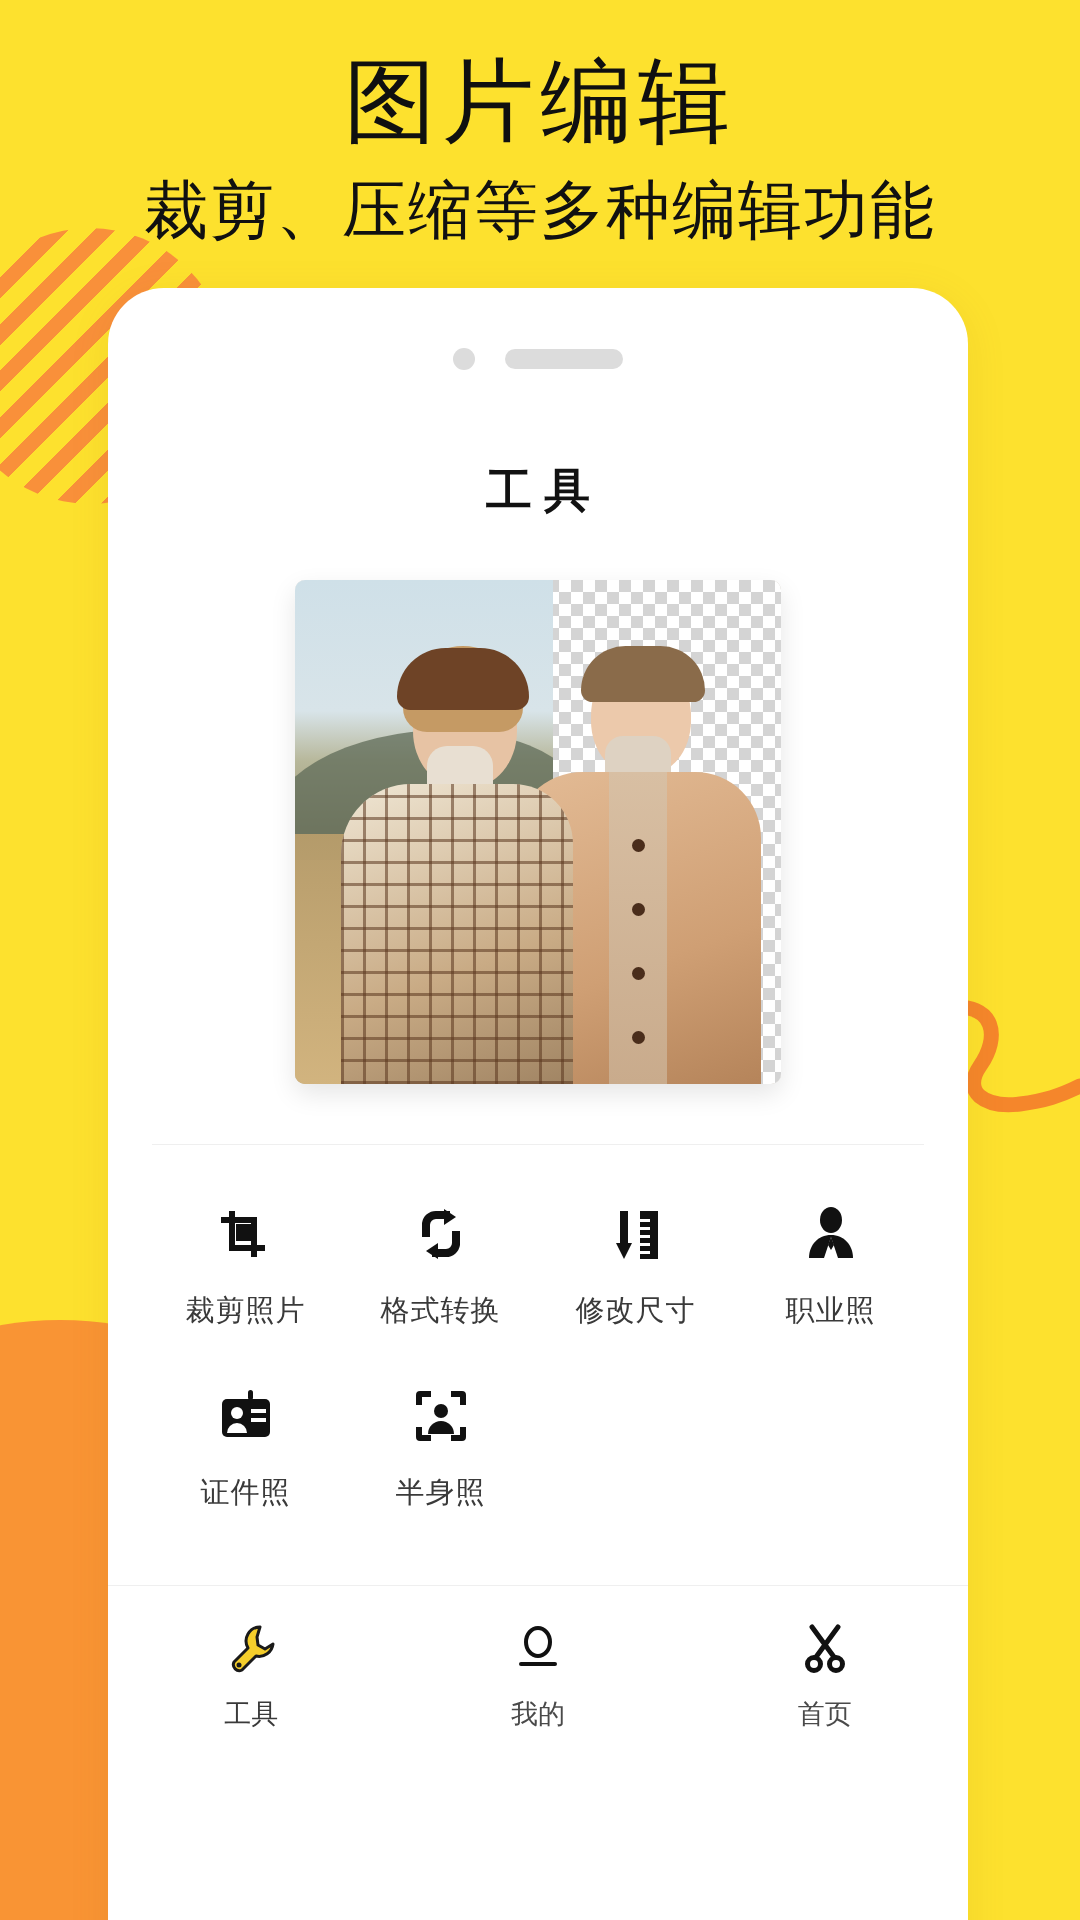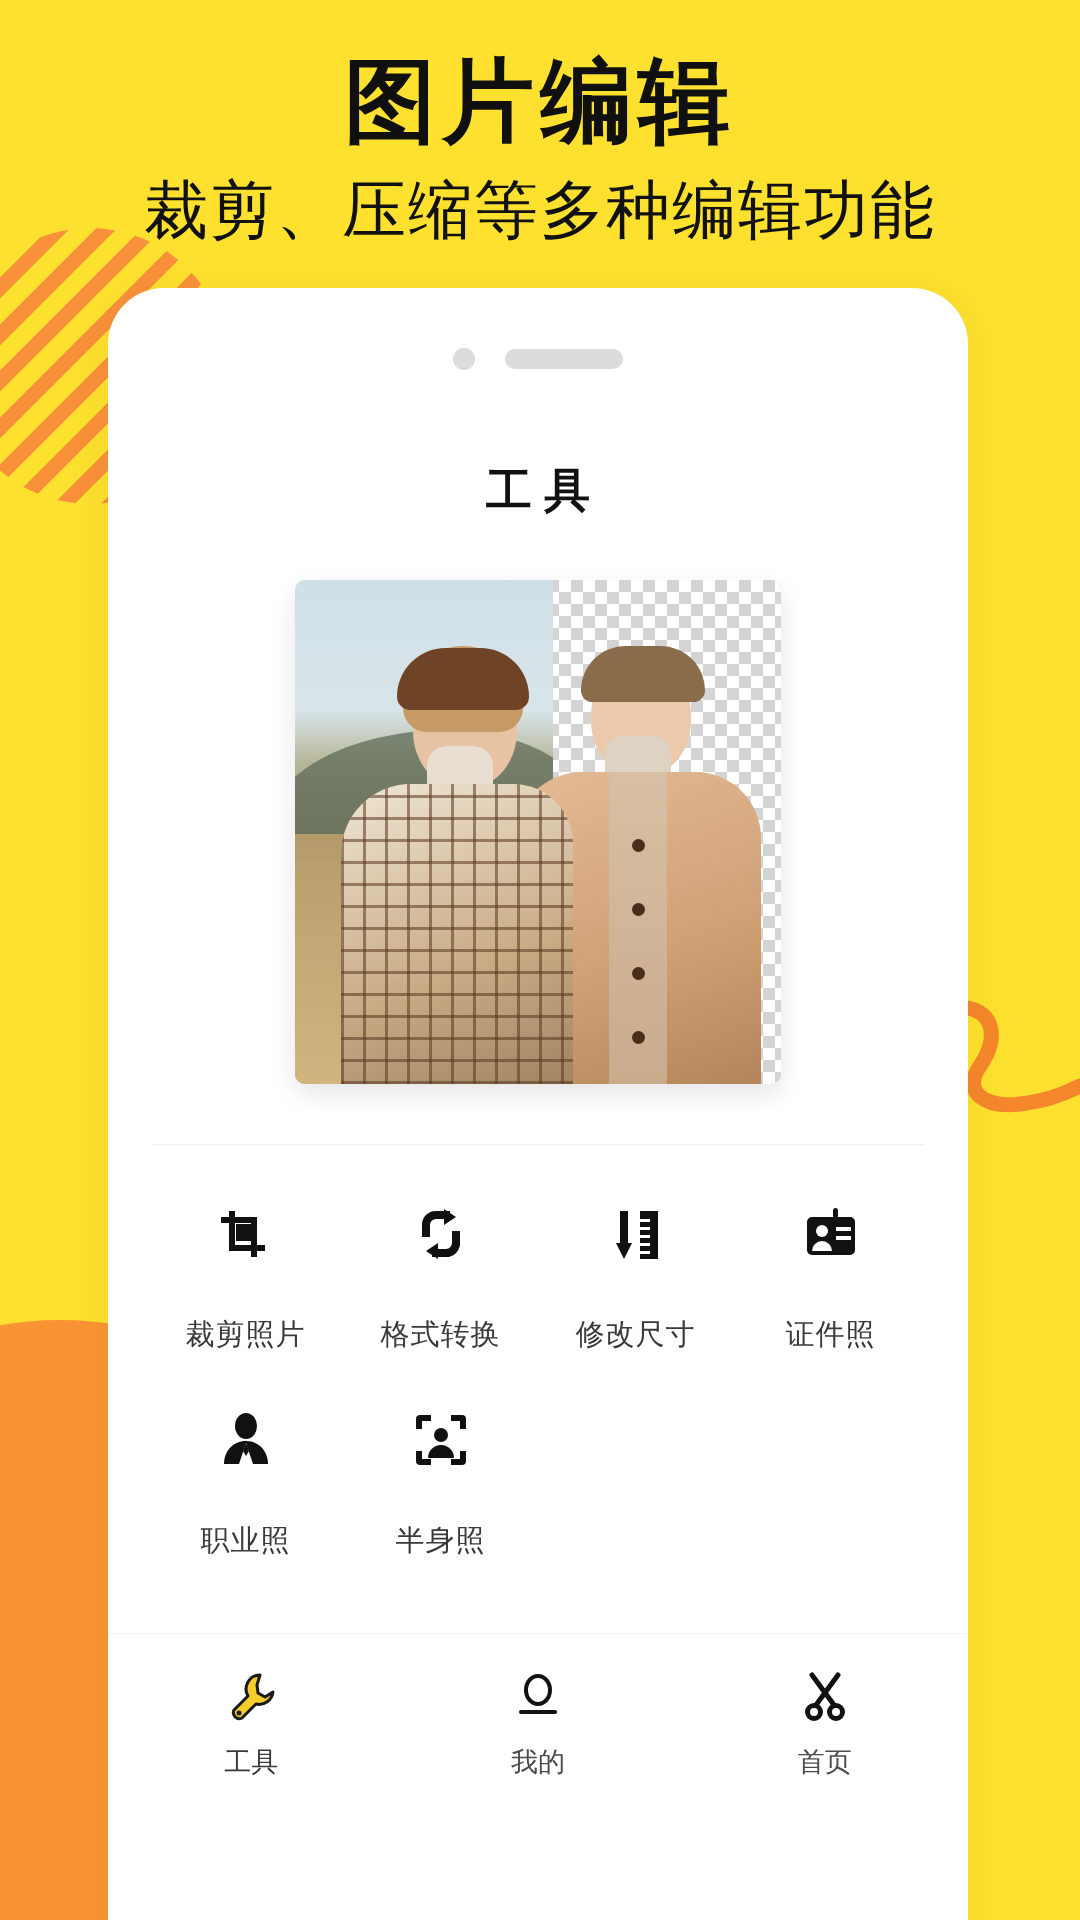--- a/index.html
+++ b/index.html
@@ -69,21 +69,21 @@
     left: 0;
     top: 0;
     width: 1080px;
     text-align: center;
   }
   .headline-title {
     margin: 0;
     padding-top: 52px;
     font-size: 92px;
     line-height: 1.08;
-    font-weight: 700;
+    font-weight: 400;
     letter-spacing: 6px;
     color: #101010;
     font-family: "Liberation Sans", "DejaVu Sans", sans-serif;
   }
   .headline-sub {
     margin: 0;
     padding-top: 24px;
     font-size: 64px;
     line-height: 1.1;
     font-weight: 400;
@@ -292,21 +292,20 @@
     display: flex;
     align-items: center;
     justify-content: center;
     color: #111111;
   }
   .tool-icon svg { display: block; }
   .tool-label {
     font-size: 29px;
     color: #3a3a3a;
     letter-spacing: 1px;
-    margin-top: 24px;
   }
 
   
   .nav-divider {
     margin: 72px 0 0 0;
     height: 1px;
     background: #EFEFEF;
   }
   .bottom-nav {
     display: flex;
@@ -438,41 +437,41 @@
             <rect x="31" y="36" width="10" height="3" fill="#ffffff"></rect>
             <rect x="31" y="44" width="10" height="3" fill="#ffffff"></rect>
           </svg>
         </span>
         <span class="tool-label">修改尺寸</span>
       </div>
 
       <div class="tool-cell">
         <span class="tool-icon">
           <svg width="54" height="54" viewBox="0 0 54 54">
+            <ellipse cx="27" cy="13" rx="11" ry="13" fill="currentColor"></ellipse>
+            <path d="M27 28 C 14 28, 5 38, 5 51 h44 C 49 38, 40 28, 27 28 Z" fill="currentColor"></path>
+            <path d="M27 30 l-7 21 h14 Z" fill="#ffffff"></path>
+            <path d="M27 30 l-3 8 l3 5 l3 -5 Z" fill="currentColor"></path>
+          </svg>
+        </span>
+        <span class="tool-label">职业照</span>
+      </div>
+
+      <div class="tool-cell">
+        <span class="tool-icon">
+          <svg width="54" height="54" viewBox="0 0 54 54">
             <rect x="29" y="1" width="5" height="10" rx="2.5" fill="currentColor"></rect>
             <rect x="3" y="10" width="48" height="38" rx="5" fill="currentColor"></rect>
             <circle cx="18" cy="24" r="6" fill="#ffffff"></circle>
             <path d="M8 44 a10 10 0 0 1 20 0 Z" fill="#ffffff"></path>
             <rect x="32" y="20" width="15" height="4" fill="#ffffff"></rect>
             <rect x="32" y="29" width="15" height="4" fill="#ffffff"></rect>
           </svg>
         </span>
         <span class="tool-label">证件照</span>
-      </div>
-
-      <div class="tool-cell">
-        <span class="tool-icon">
-          <svg width="54" height="54" viewBox="0 0 54 54">
-            <ellipse cx="27" cy="13" rx="11" ry="13" fill="currentColor"></ellipse>
-            <path d="M27 28 C 14 28, 5 38, 5 51 h44 C 49 38, 40 28, 27 28 Z" fill="currentColor"></path>
-            <path d="M27 30 l-7 21 h14 Z" fill="#ffffff"></path>
-            <path d="M27 30 l-3 8 l3 5 l3 -5 Z" fill="currentColor"></path>
-          </svg>
-        </span>
-        <span class="tool-label">职业照</span>
       </div>
 
       <div class="tool-cell">
         <span class="tool-icon">
           <svg width="54" height="54" viewBox="0 0 54 54">
             <path d="M2 16 V6 a4 4 0 0 1 4 -4 h11 v6 H8 v8 Z" fill="currentColor"></path>
             <path d="M52 16 V6 a4 4 0 0 0 -4 -4 H37 v6 h9 v8 Z" fill="currentColor"></path>
             <path d="M2 38 v10 a4 4 0 0 0 4 4 h11 v-6 H8 v-8 Z" fill="currentColor"></path>
             <path d="M52 38 v10 a4 4 0 0 1 -4 4 H37 v-6 h9 v-8 Z" fill="currentColor"></path>
             <circle cx="27" cy="22" r="7" fill="currentColor"></circle>

